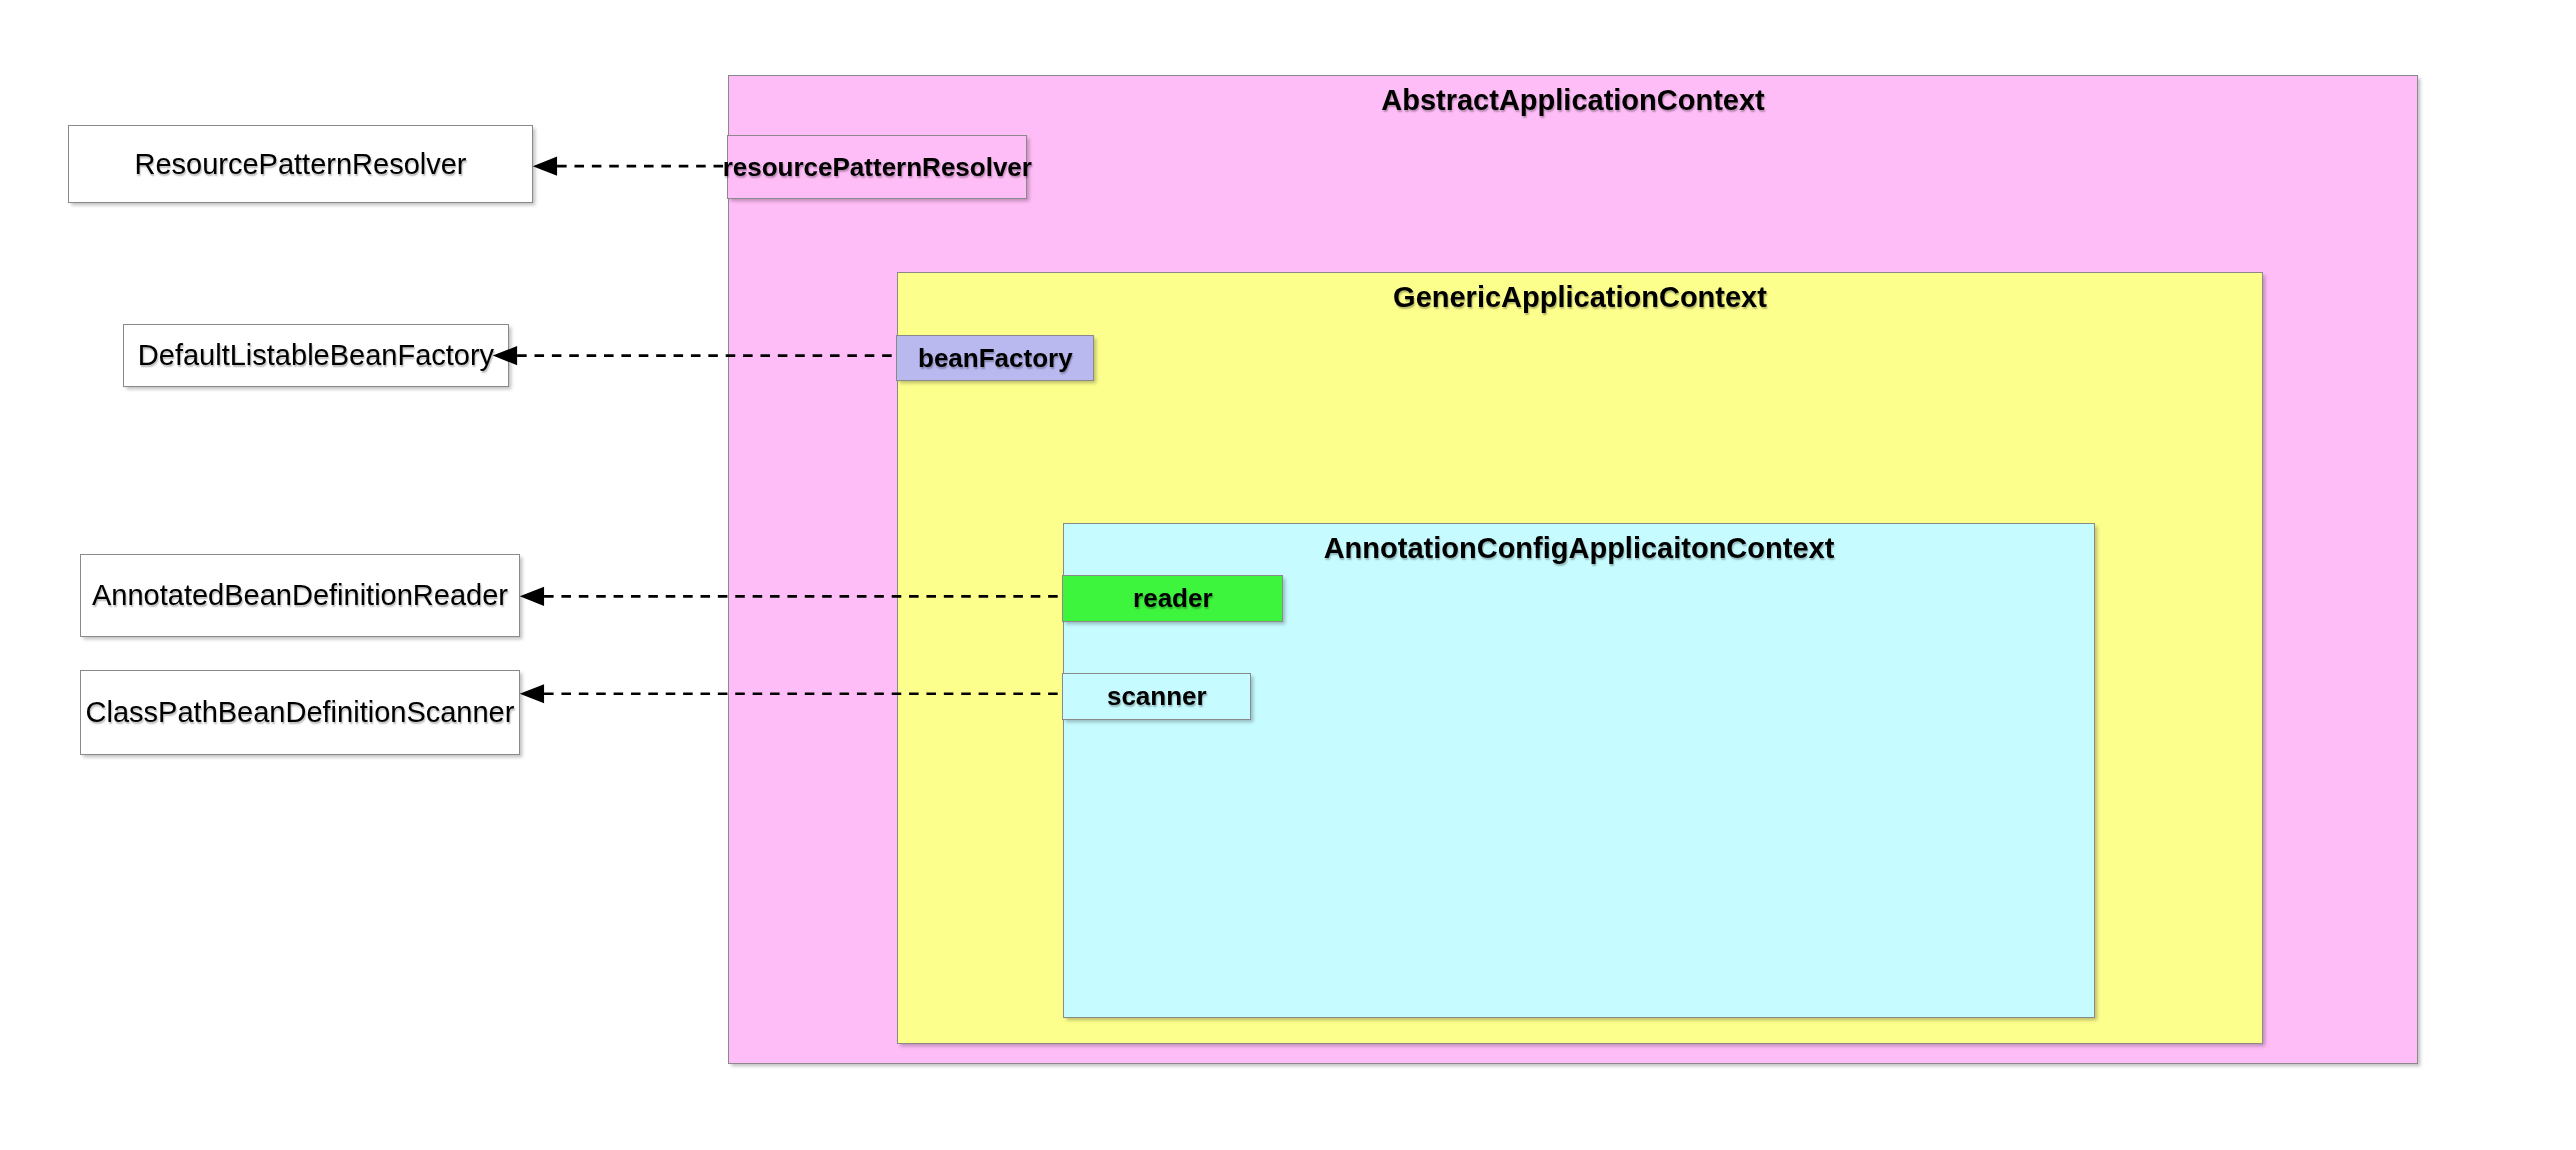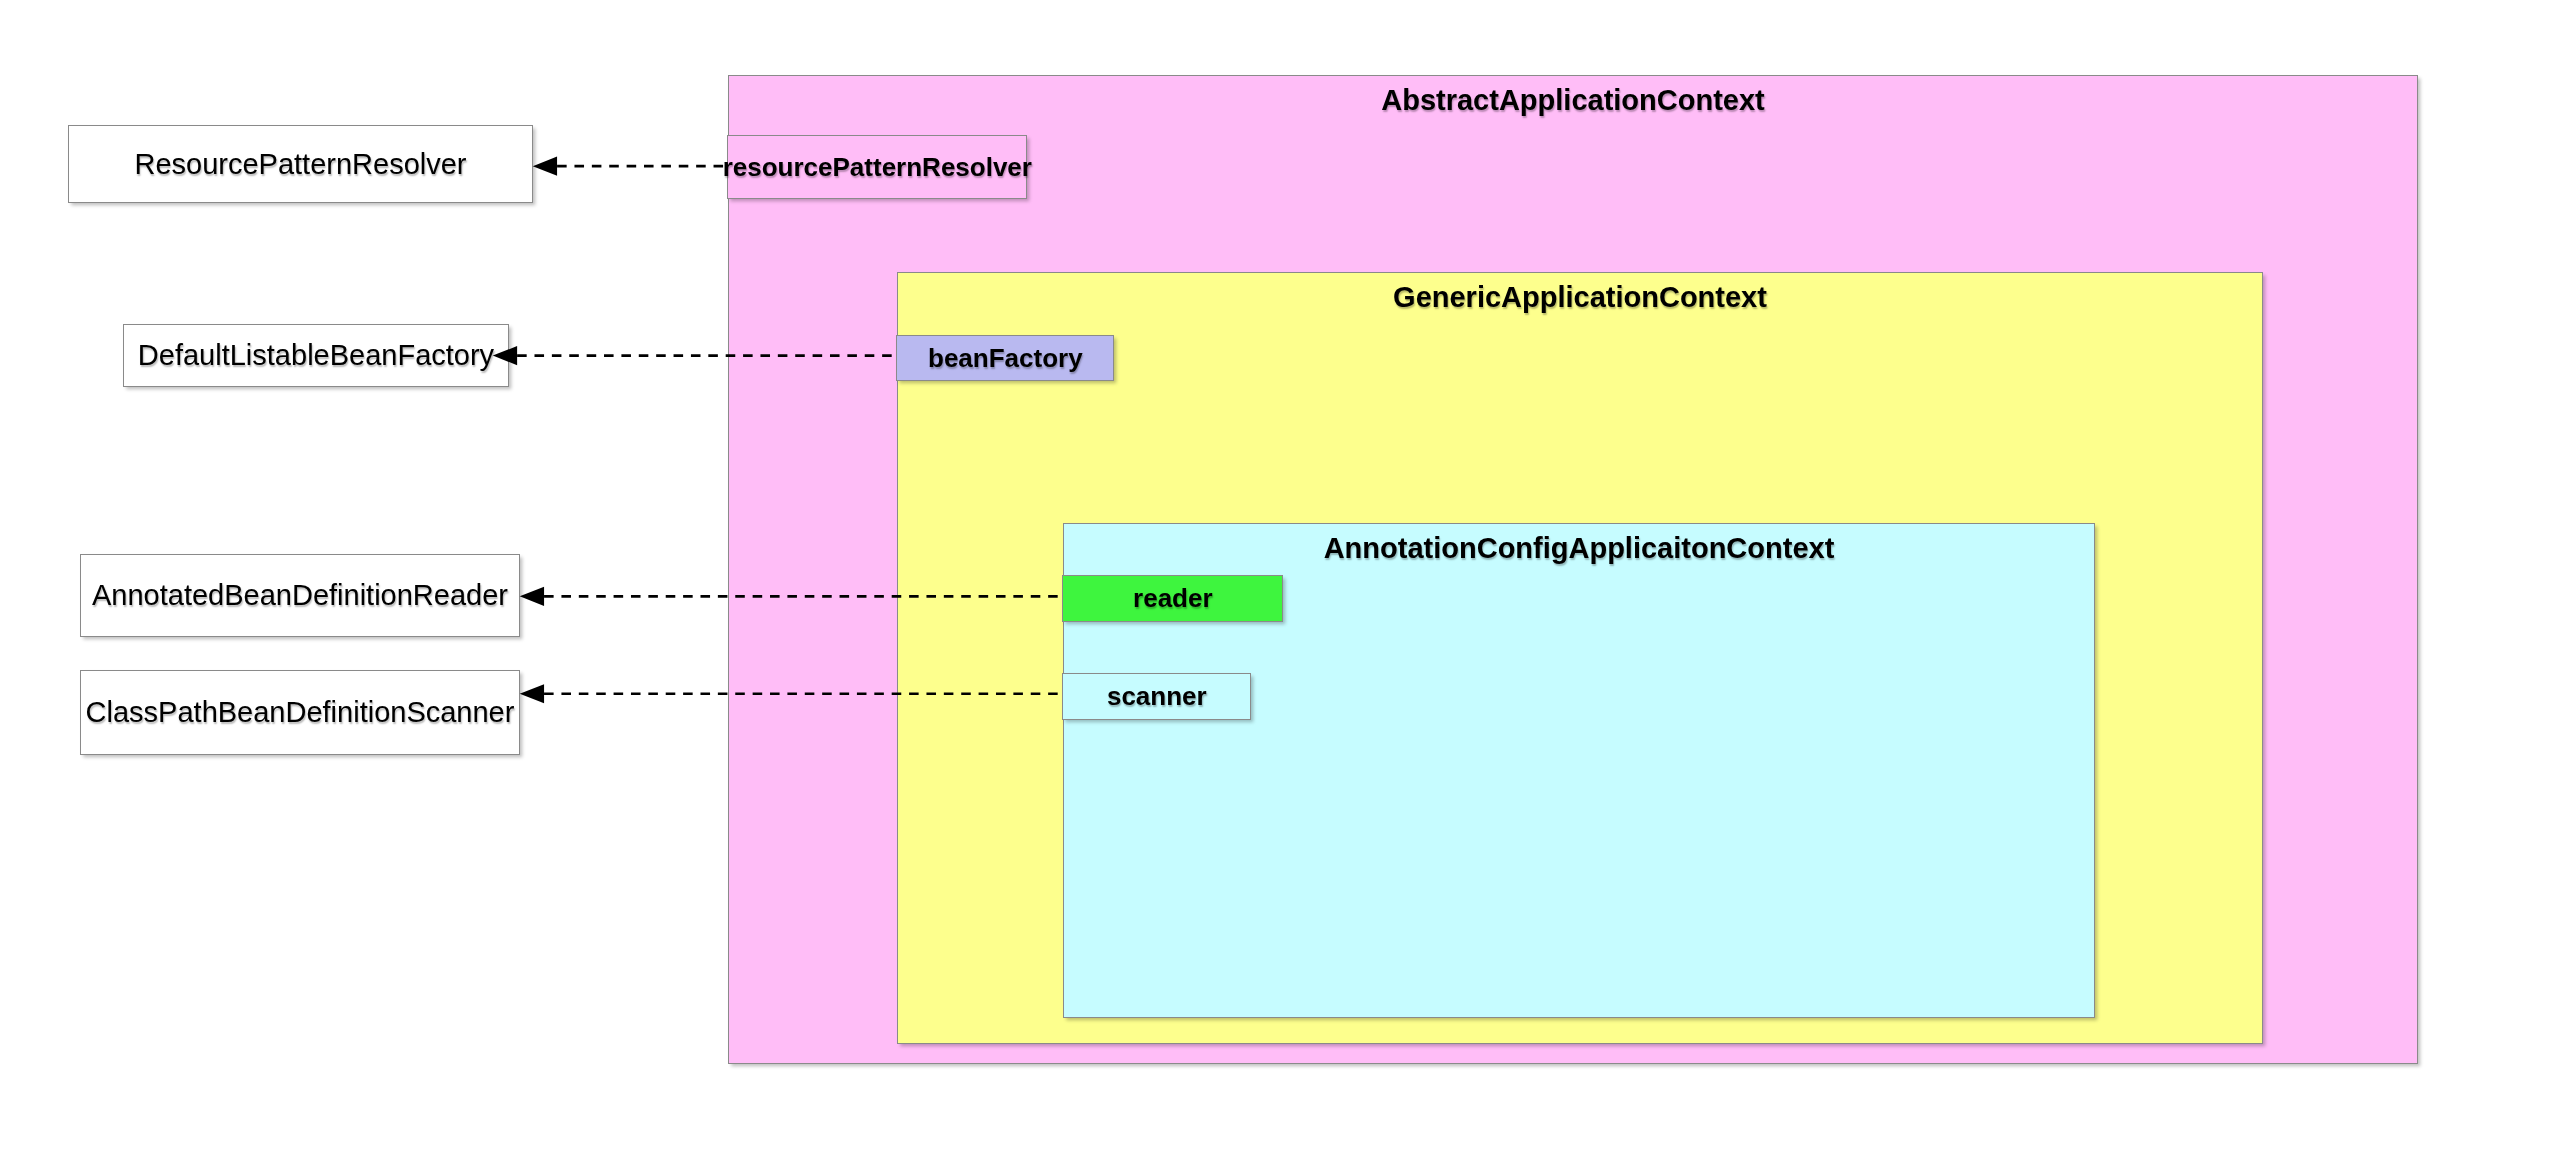--- a/index.html
+++ b/index.html
@@ -63,21 +63,21 @@
   }
 
   
   .fbox {
     display: flex;
     align-items: center;
     justify-content: center;
     font-size: 26px;
   }
   #fld-resource-pattern-resolver { left: -1.7px; top: 59px;  width: 300px; height: 64px; background: #ffbdf7; }
-  #fld-bean-factory              { left: -1.7px; top: 62px;  width: 218px; height: 46px; background: #b9b9f0; }
+  #fld-bean-factory              { left: -1.7px; top: 62px;  width: 198px; height: 46px; background: #b9b9f0; }
   #fld-reader                    { left: -1.7px; top: 51px;  width: 221px; height: 47px; background: #3ef53e; }
   #fld-scanner                   { left: -1.7px; top: 149px; width: 189px; height: 47px; background: #c6fcff; }
 
   
   .arrow-layer {
     position: absolute;
     left: 0; top: 0;
     width: 2576px;
     height: 1151px;
     z-index: 10;

